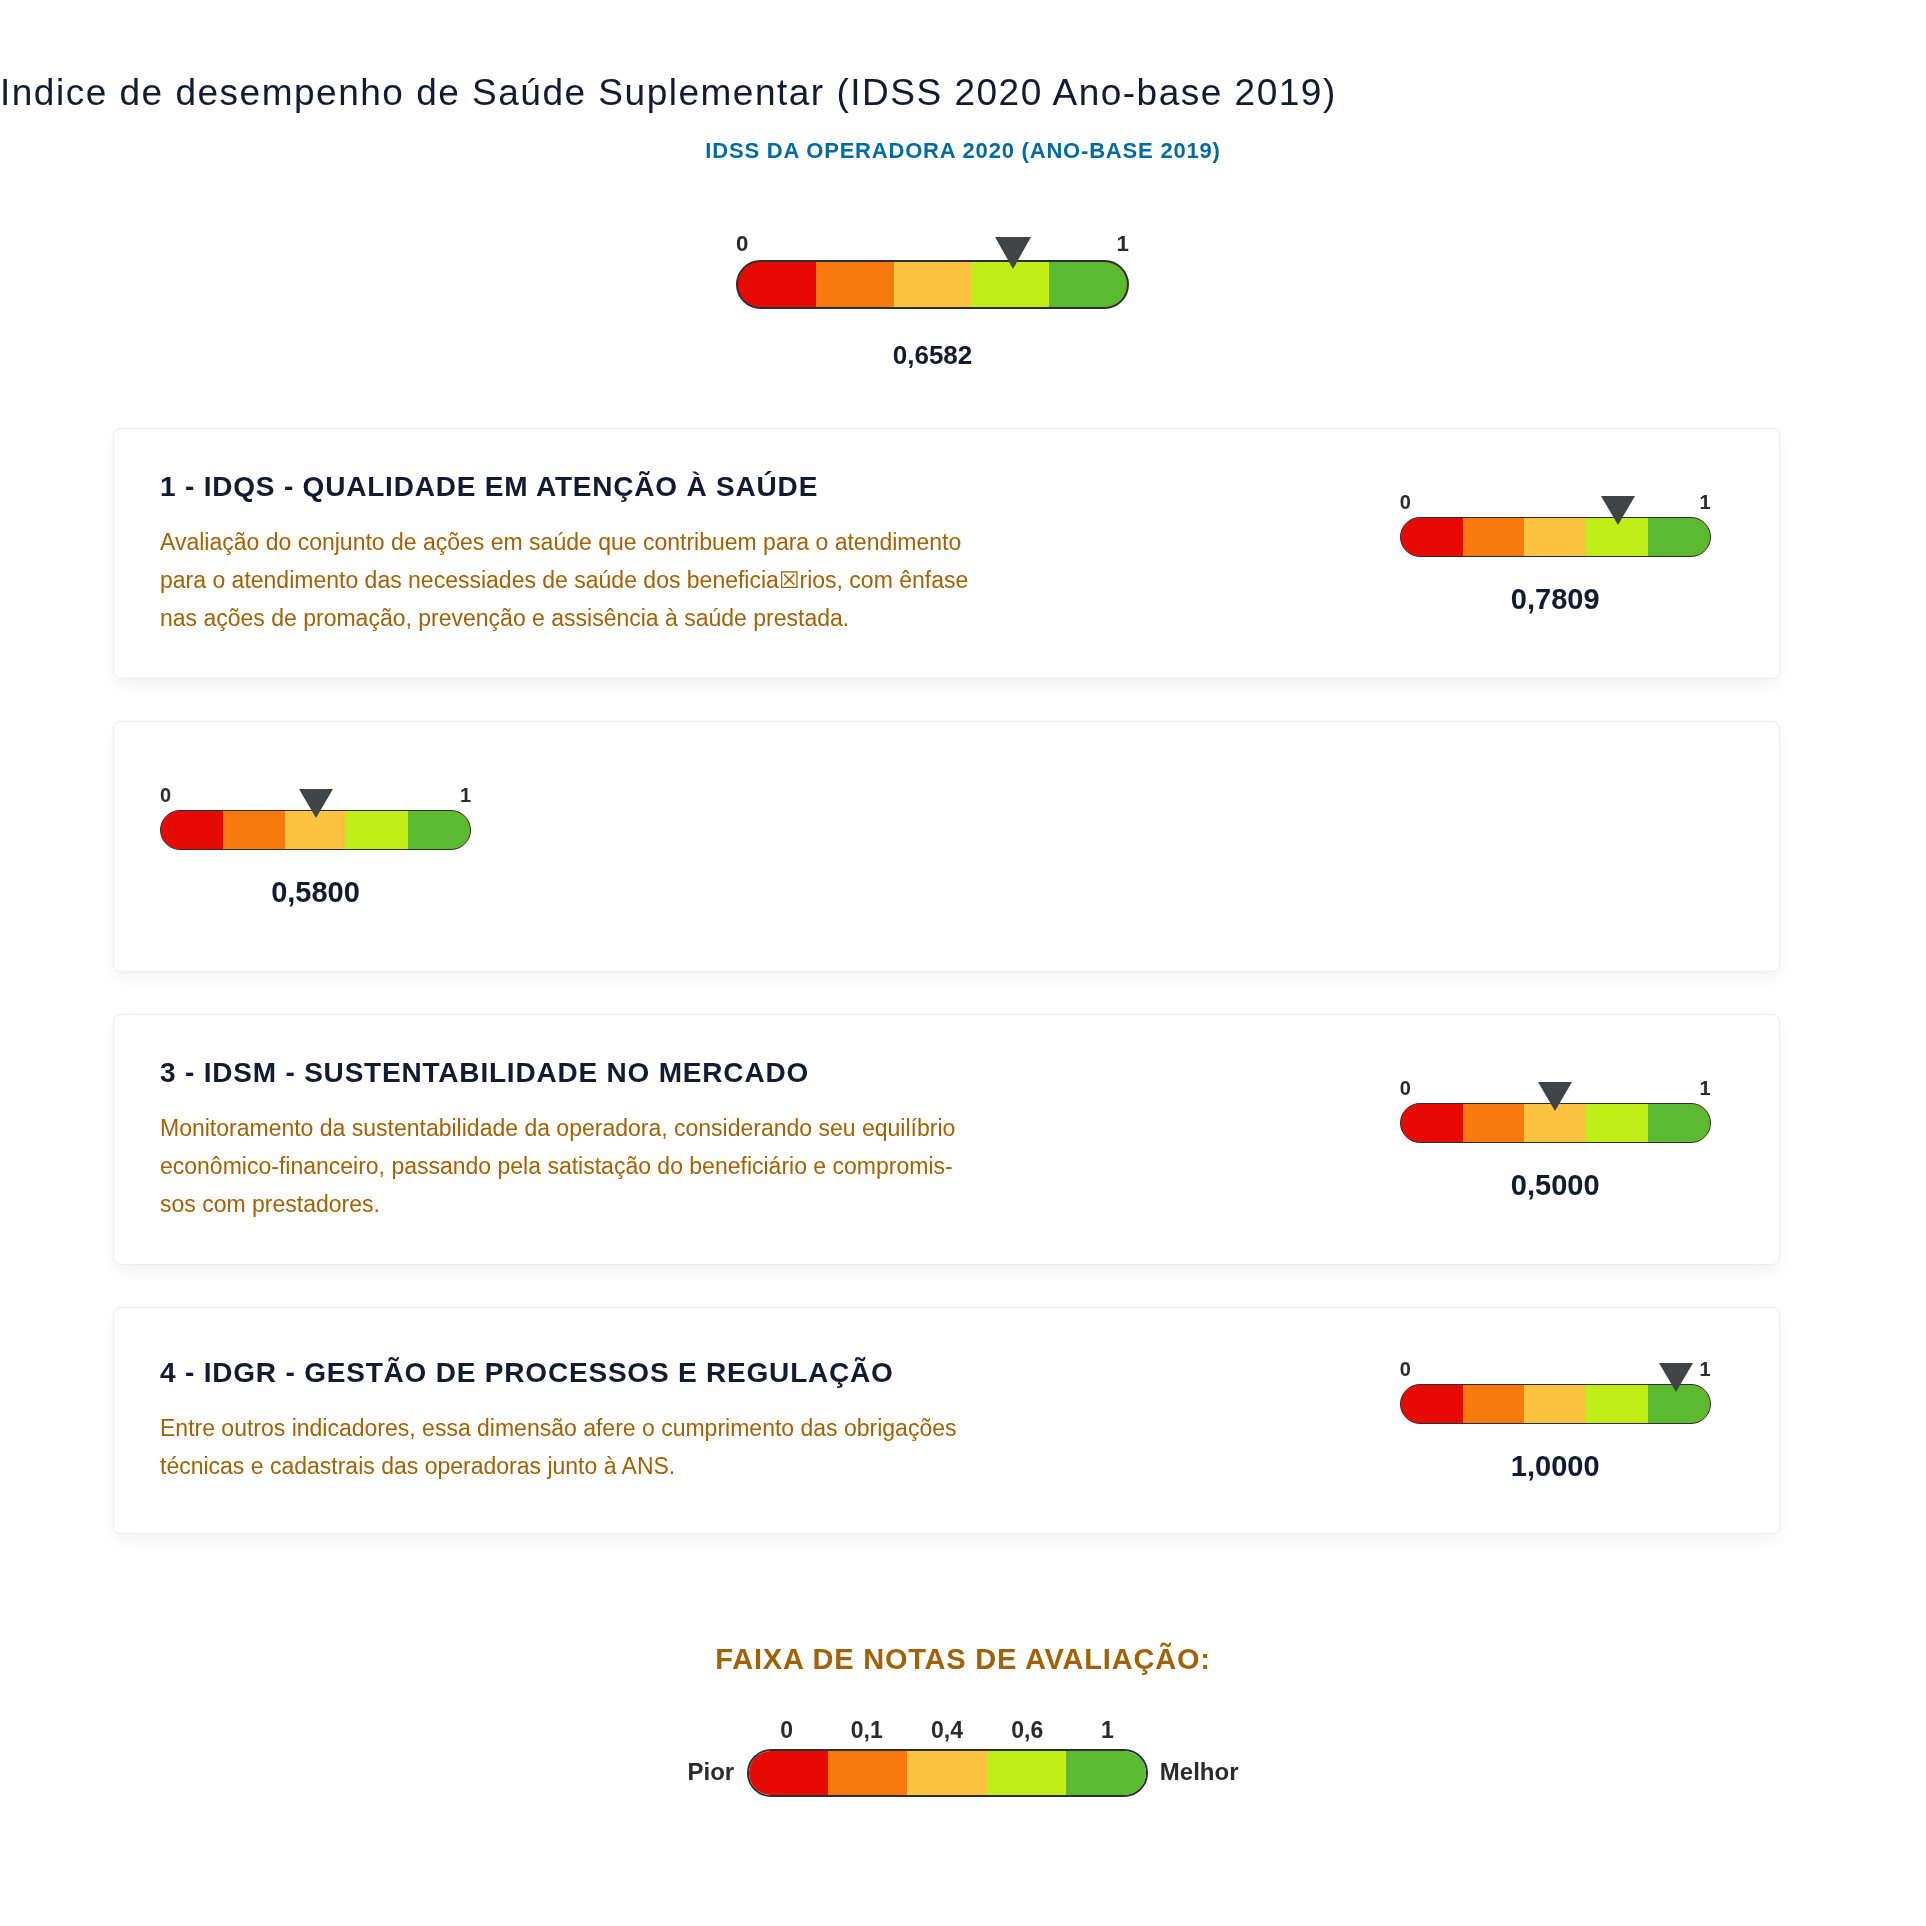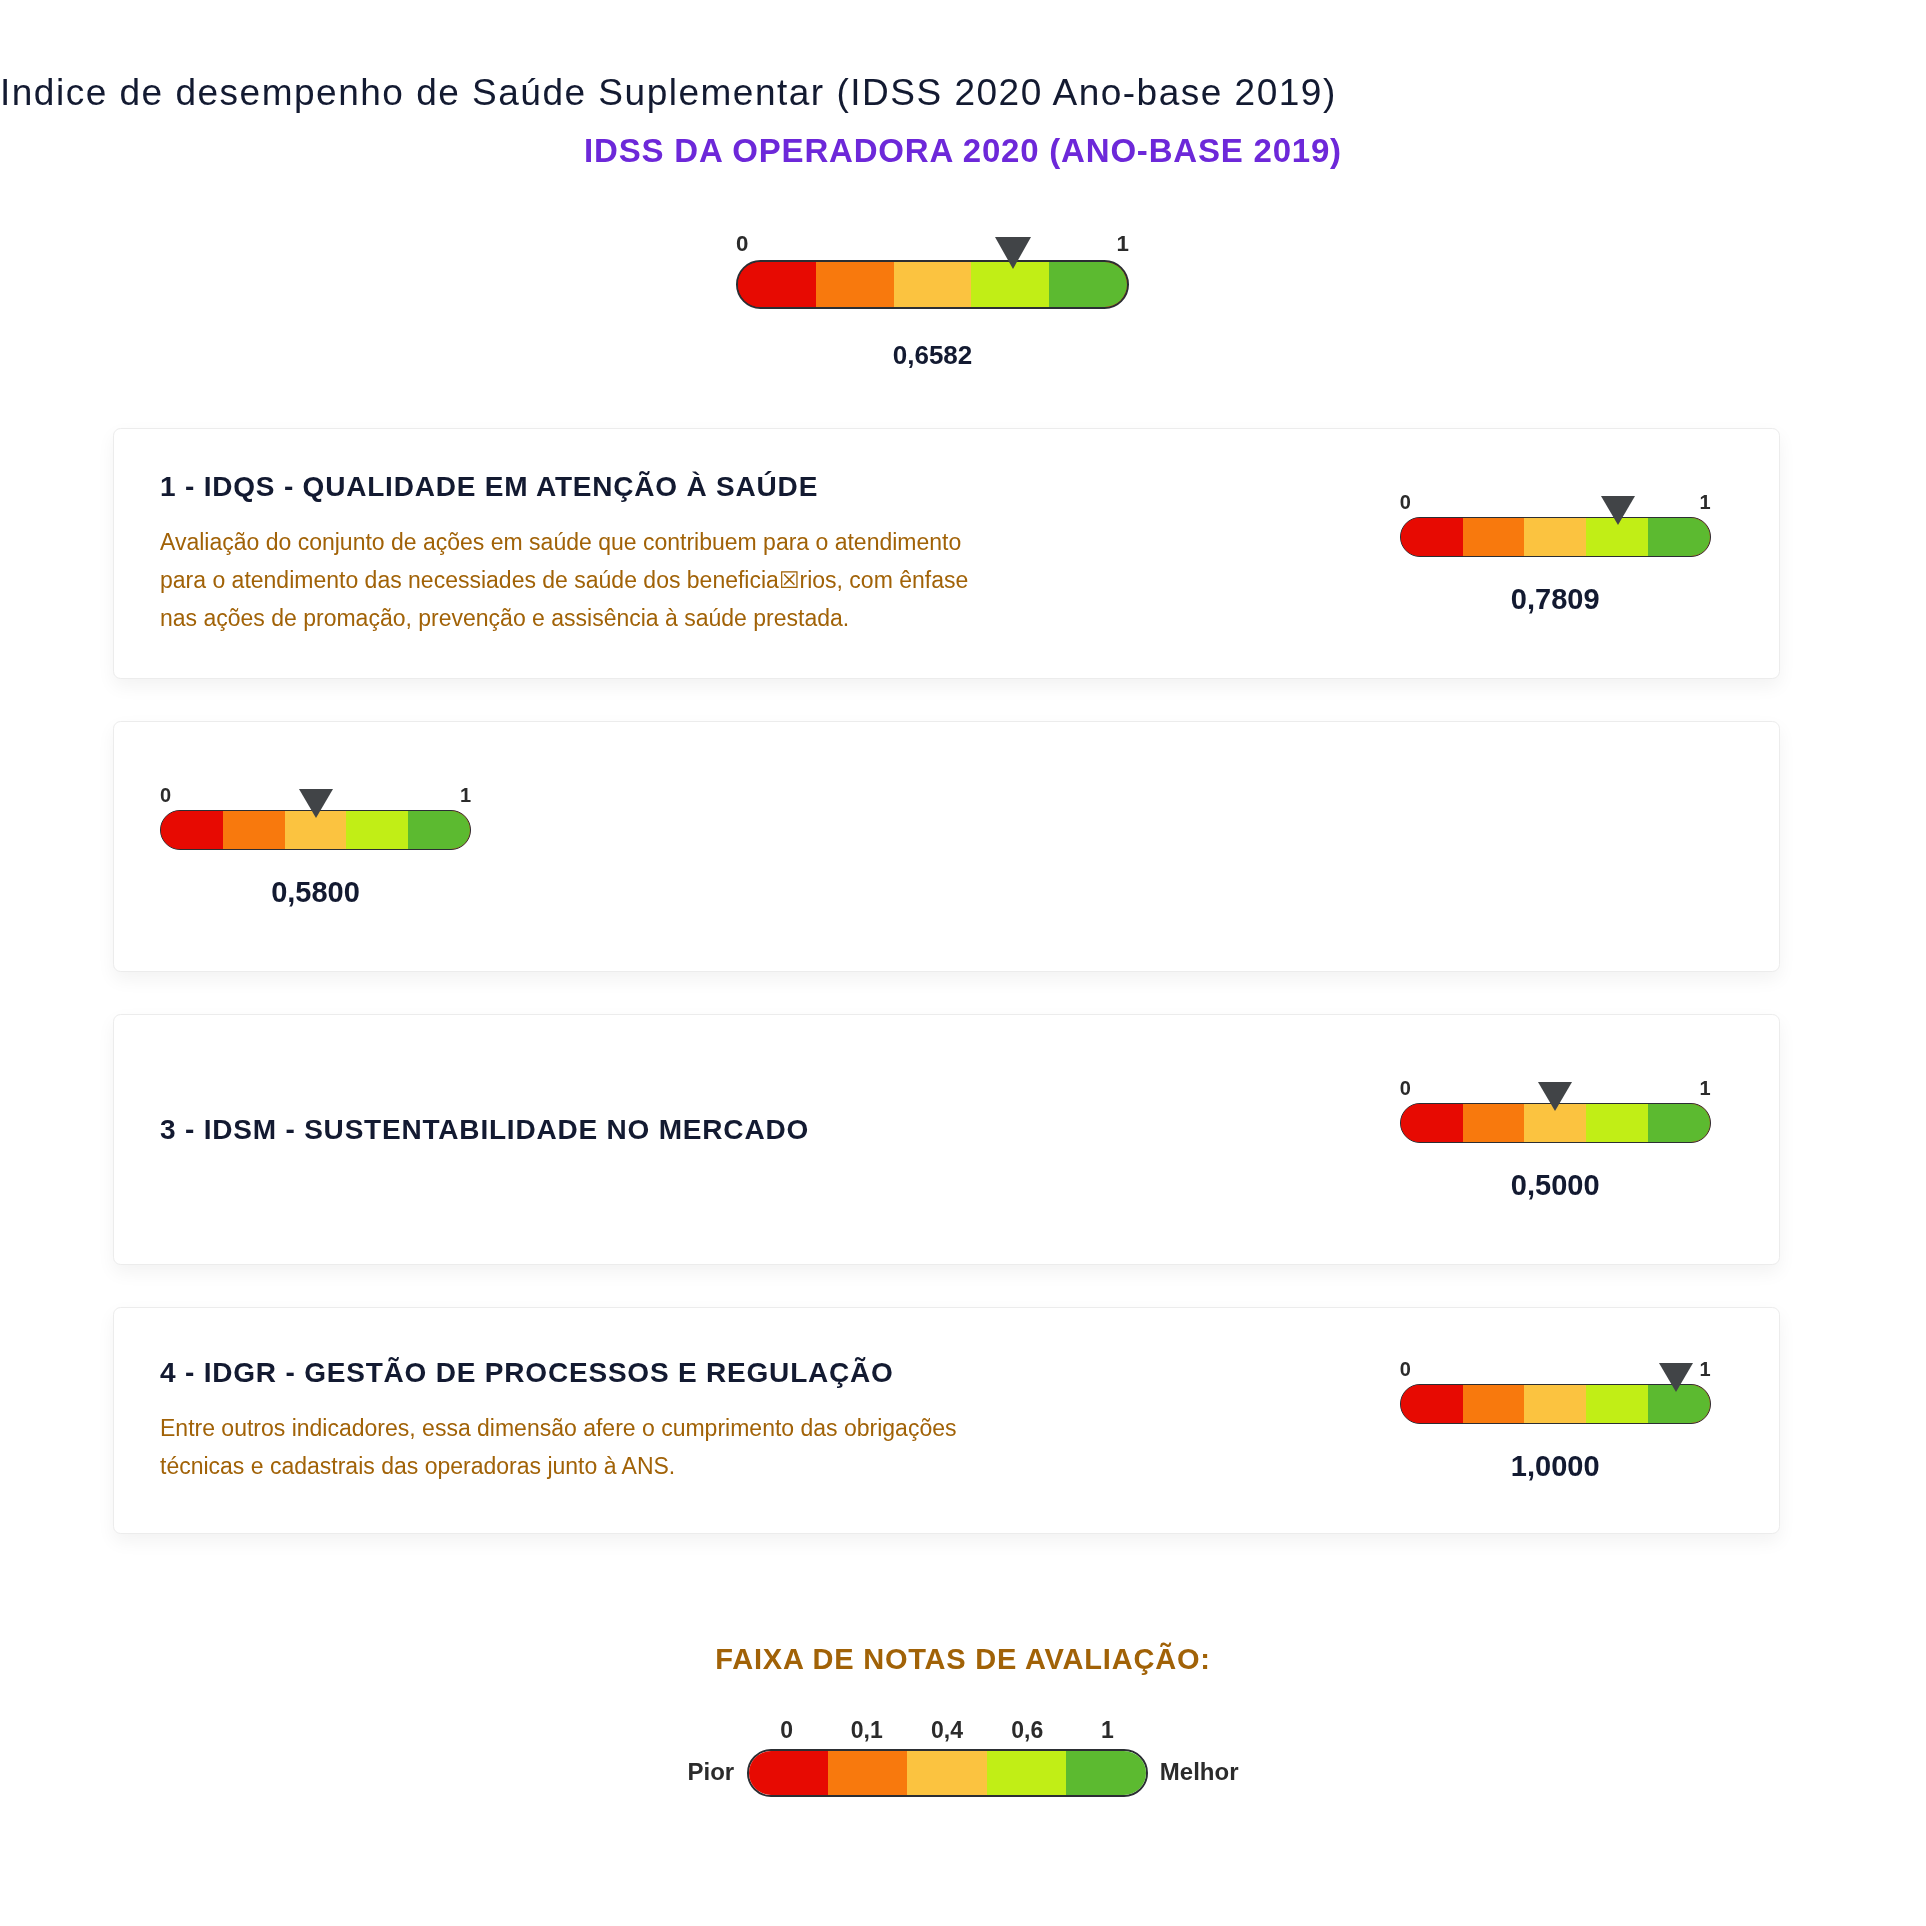--- a/index.html
+++ b/index.html
@@ -7,22 +7,22 @@
     width:1926px;height:1926px;background:#ffffff;
     font-family:"Liberation Sans",sans-serif;color:#131a31;
     position:relative;overflow:hidden;
   }
   
   .page-title{
     margin:71px auto 0;text-align:left;font-size:37px;font-weight:400;
     letter-spacing:1.5px;line-height:43px;color:#131a31;
   }
   .page-subtitle{
-    margin:20px auto 0;text-align:center;font-size:33px;font-weight:700;
-    letter-spacing:0.8px;line-height:34px;color:#6d28d9;
+    margin:20px auto 0;text-align:center;font-size:22px;font-weight:700;
+    letter-spacing:0.8px;line-height:34px;color:#0369a1;
   }
   
   .gauge{display:block;}
   .gauge--lg{width:393px;margin:63px 0 0 736px;}
   .gauge--sm{width:311px;margin-right:22.3px;flex:0 0 auto;}
   .gauge-labels{
     display:flex;justify-content:space-between;
     font-weight:700;color:#2b2b2b;
   }
   .gauge--lg .gauge-labels{font-size:22.3px;line-height:26px;margin-bottom:3.1px;}
@@ -160,20 +160,23 @@
             <div class="gauge-segment" style="background: rgb(92, 186, 48);"></div>
           </div>
       </div>
       <div class="gauge-value">0,5800</div>
     </div>
   </div>
 
   <div class="card">
     <div class="card-text">
       <div class="card-title">3 - IDSM - SUSTENTABILIDADE NO MERCADO</div>
+      <div class="card-desc">Monitoramento da sustentabilidade da operadora, considerando seu equilíbrio
+econômico-financeiro, passando pela satistação do beneficiário e compromis-
+sos com prestadores.</div>
     </div>
     <div class="gauge gauge--sm">
       <div class="gauge-labels">
         <span>0</span>
         <span>1</span>
       </div>
       <div class="gauge-bar-wrap">
         <div class="gauge-marker" style="left: 50%;"></div>
         <div class="gauge-bar">
             <div class="gauge-segment" style="background: rgb(231, 10, 2);"></div>

